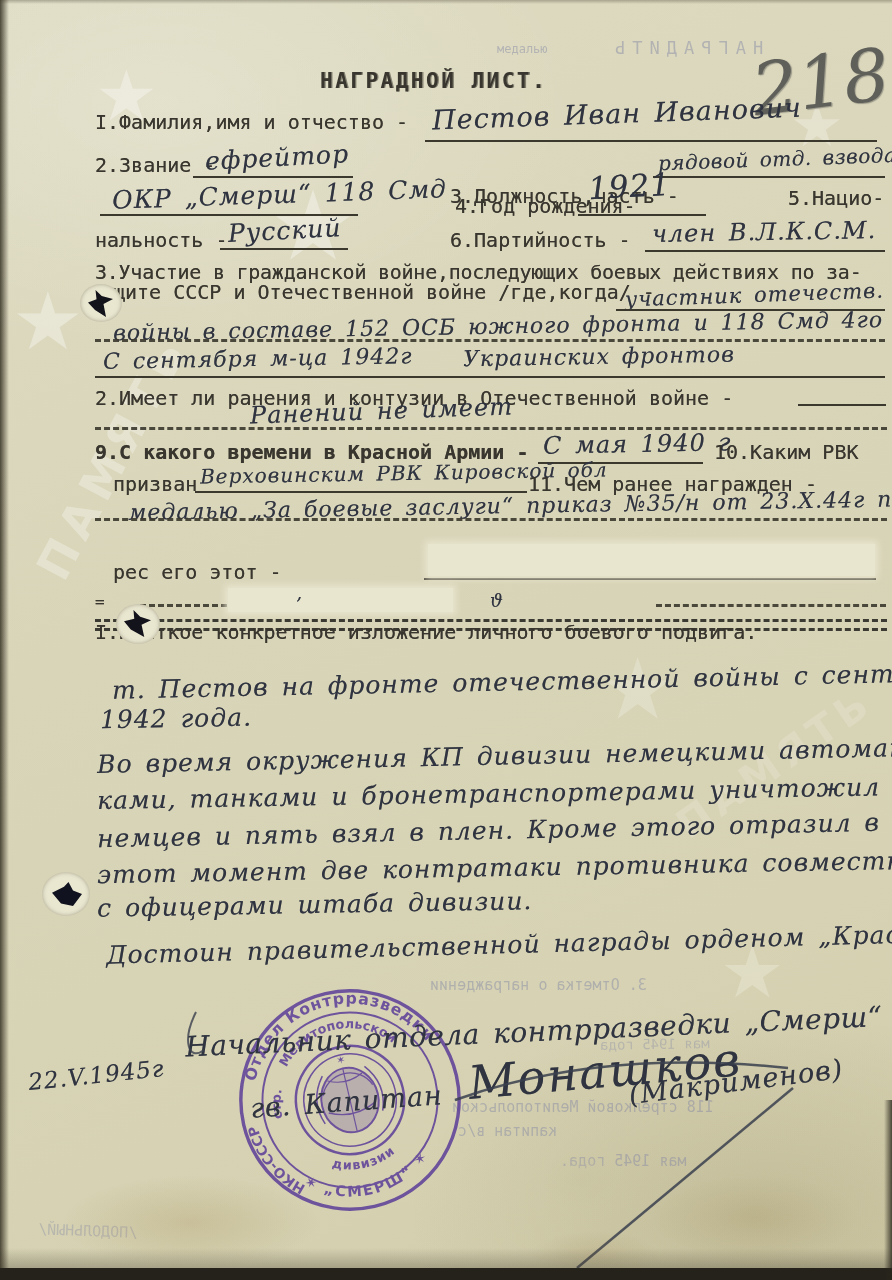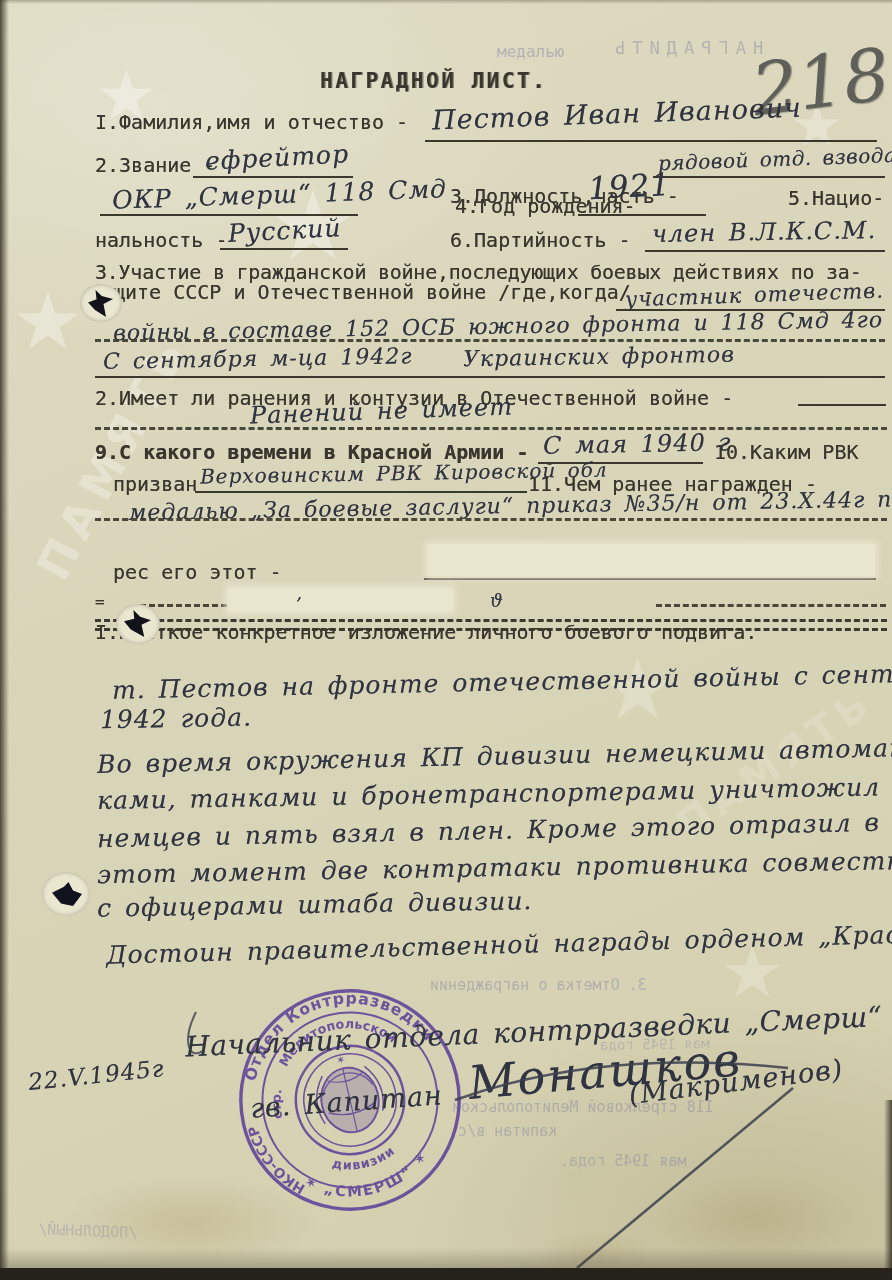--- a/index.html
+++ b/index.html
@@ -40,21 +40,21 @@
 
   <div class="wmstar" style="left:270px;top:170px;font-size:96px;">★</div>
   <div class="wmstar" style="left:95px;top:55px;font-size:70px;">★</div>
   <div class="wmstar" style="left:12px;top:275px;font-size:80px;">★</div>
   <div class="wmstar" style="left:600px;top:640px;font-size:84px;opacity:.7;">★</div>
   <div class="wmstar" style="left:720px;top:930px;font-size:72px;opacity:.7;">★</div>
   <div class="wmstar" style="left:790px;top:90px;font-size:60px;opacity:.8;">★</div>
   <div class="wmtext" style="left:-22px;top:430px;font-size:46px;letter-spacing:8px;transform:rotate(-62deg);">ПАМЯТЬ</div>
   <div class="wmtext" style="left:660px;top:740px;font-size:40px;letter-spacing:6px;transform:rotate(-35deg);opacity:.55;">ПАМЯТЬ</div>
 
-  <div class="mirror" style="left:497px;top:42px;font-size:16px;">медалью</div>
+  <div class="mirror" style="left:497px;top:42px;font-size:12px;">медалью</div>
   <div class="mirror" style="left:608px;top:38px;font-size:17px;letter-spacing:7px;transform:scaleX(-1);">НАГРАДИТЬ</div>
   <div class="mirror" style="left:430px;top:976px;font-size:15px;transform:scaleX(-1);">3. Отметка о награждении</div>
   <div class="mirror" style="left:600px;top:1036px;font-size:14px;transform:scaleX(-1) rotate(1deg);opacity:.35;">мая 1945 года</div>
   <div class="mirror" style="left:452px;top:1098px;font-size:15px;transform:scaleX(-1);">118 стрелковой Мелитопольской</div>
   <div class="mirror" style="left:458px;top:1122px;font-size:15px;transform:scaleX(-1);">капитан в/с</div>
   <div class="mirror" style="left:560px;top:1152px;font-size:15px;transform:scaleX(-1);">мая 1945 года.</div>
   <div class="mirror" style="left:38px;top:1222px;font-size:15px;transform:scaleX(-1) rotate(-2deg);opacity:.35;">/ПОДОЛЬНЫЙ/</div>
 
   <div class="abs" style="left:752px;top:40px;font-family:'DejaVu Serif',serif;font-style:italic;font-size:72px;color:#60605a;transform:rotate(-7deg);text-shadow:1px 1px 1px rgba(90,90,85,.5);">218</div>
 

